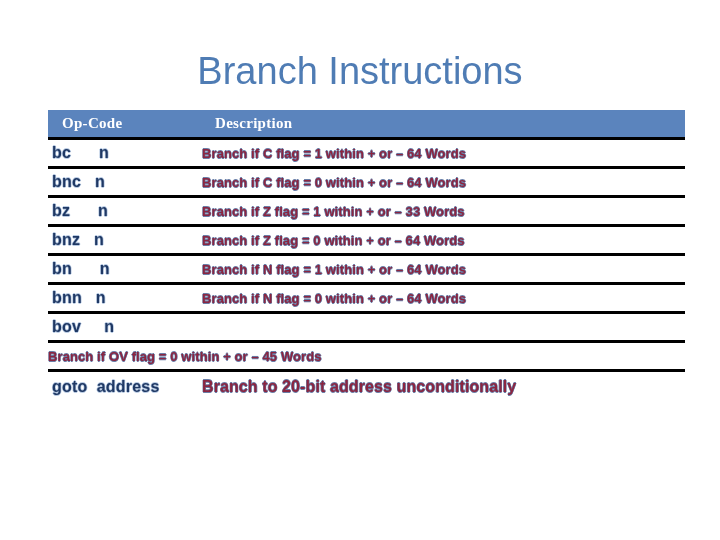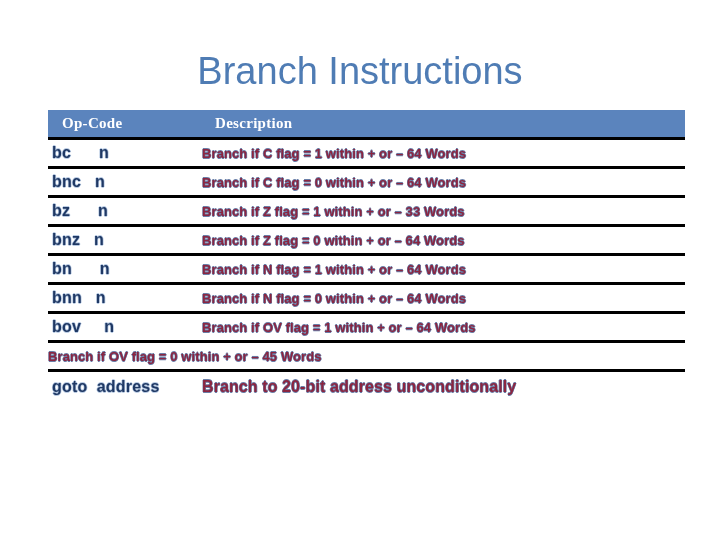--- a/index.html
+++ b/index.html
@@ -144,21 +144,20 @@
     <span class="cell-desc">Branch if N flag = 1 within + or – 64 Words</span>
   </div>
 
   <div class="table-row">
     <span class="cell-opcode">bnn   n</span>
     <span class="cell-desc">Branch if N flag = 0 within + or – 64 Words</span>
   </div>
 
   <div class="table-row">
     <span class="cell-opcode">bov     n</span>
-    <span class="cell-desc">Branch if OV flag = 1 within + or – 64 Words</span>
   </div>
 
   <div class="table-row">
     <span class="cell-desc">Branch if OV flag = 0 within + or – 45 Words</span>
   </div>
 
   <div class="table-row last-row">
     <span class="cell-opcode">goto  address</span>
     <span class="cell-desc">Branch to 20-bit address unconditionally</span>
   </div>

